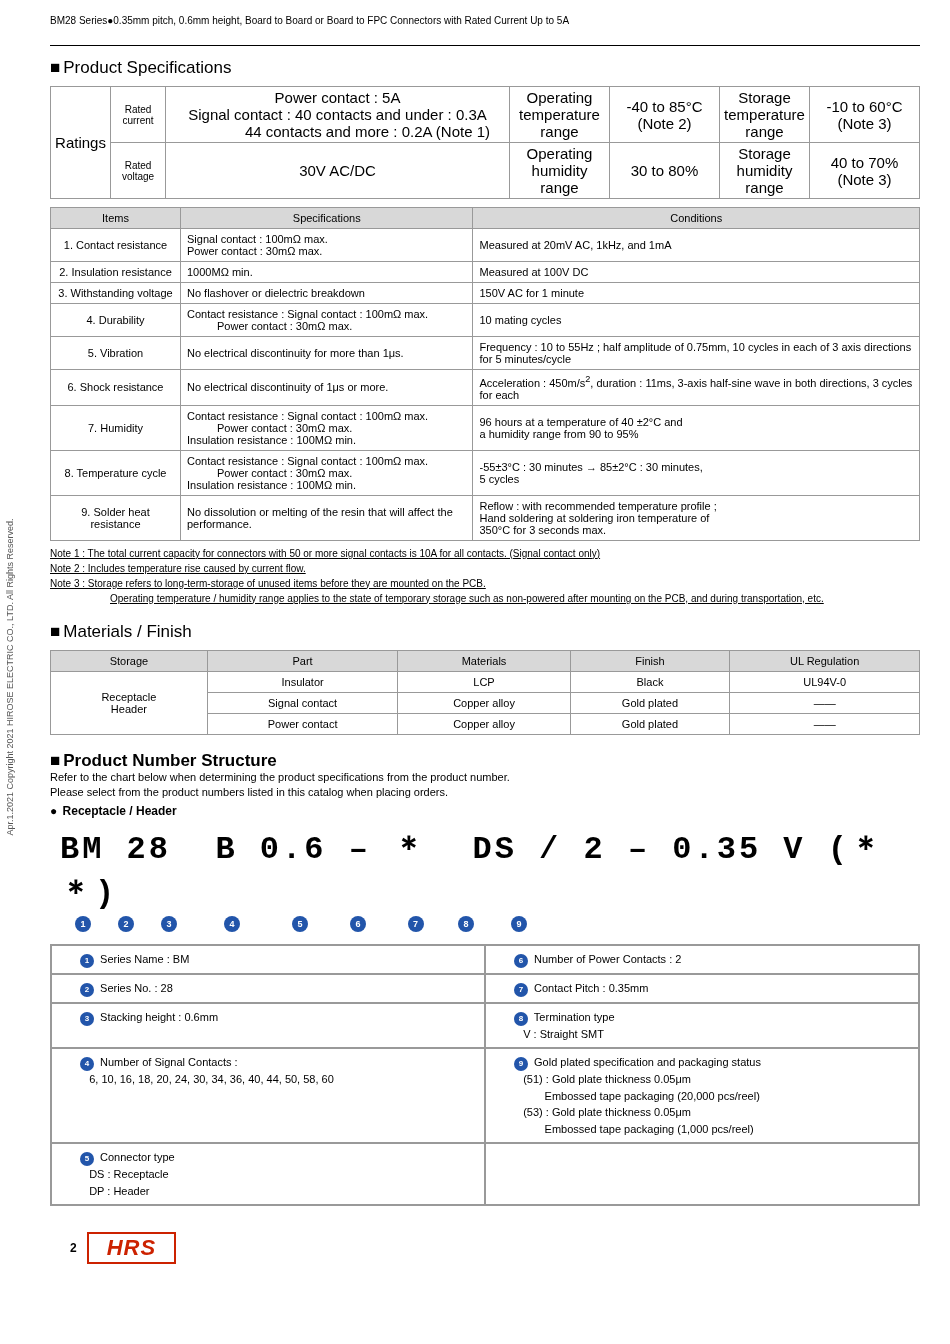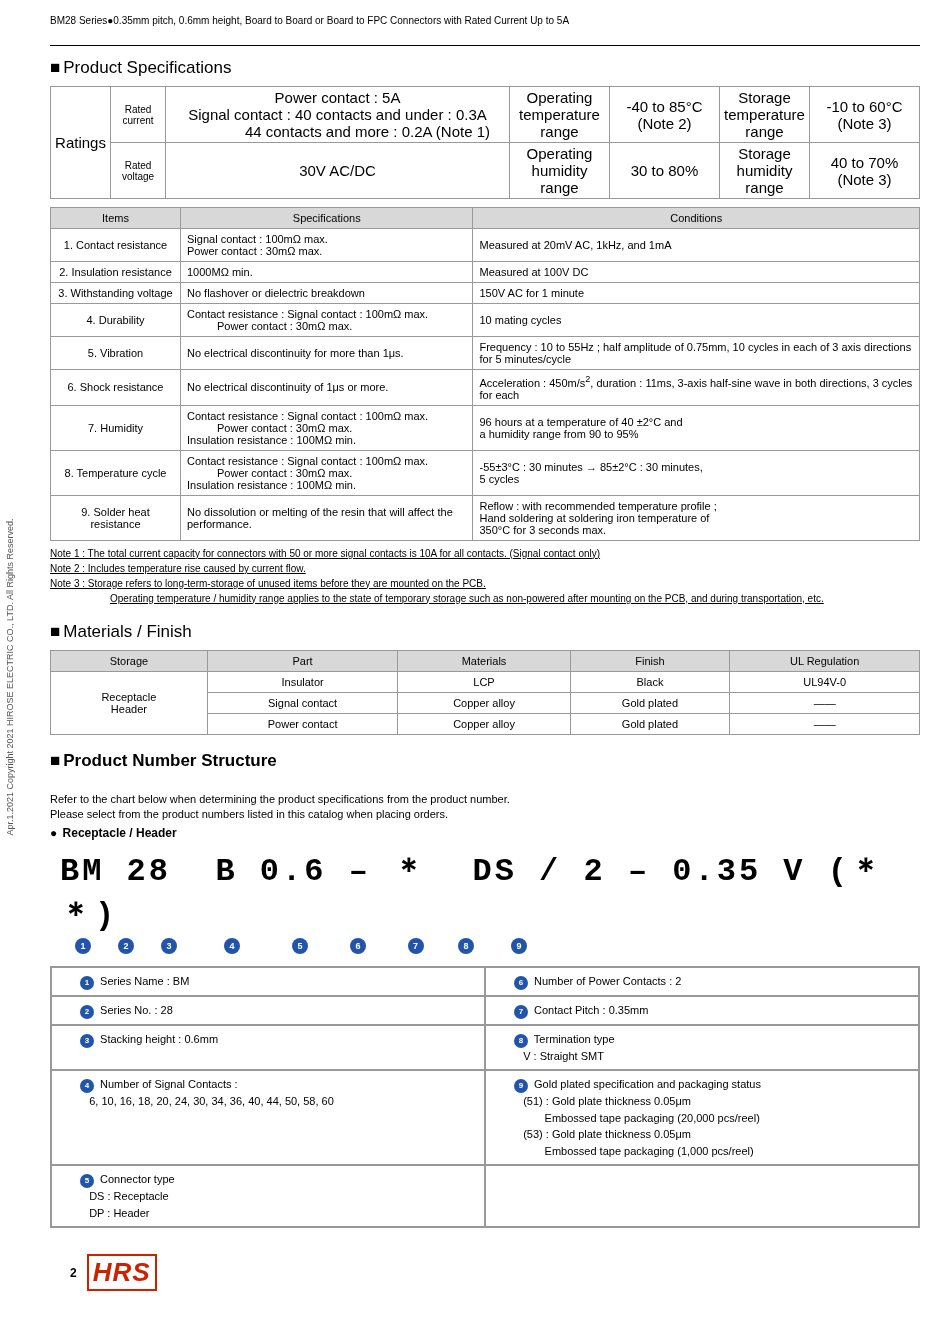--- a/index.html
+++ b/index.html
@@ -45,21 +45,21 @@
       background: #e8e8e8;
       text-align: center;
       font-weight: normal;
     }
     .specs-table th { background: #d8d8d8; }
     .specs-table td:first-child { width: 130px; text-align: center; }
     .note-text { font-size: 10px; margin-top: 5px; line-height: 1.5; text-decoration: underline; }
     .section { margin-bottom: 16px; }
     .materials-table th { background: #d8d8d8; text-align: center; }
     .materials-table td { text-align: center; }
-    .product-num-title { font-size: 17px; font-weight: bold; margin-bottom: 22px; display: flex; align-items: center; }
+    .product-num-title { font-size: 17px; font-weight: bold; margin-bottom: 0; display: flex; align-items: center; }
     .product-num-title::before { content: '■'; margin-right: 3px; }
     .sub-title { font-weight: bold; font-size: 12px; margin: 0 0 6px 0; }
     .sub-title::before { content: '●'; margin-right: 2px; }
     .pn-circle {
       display: inline-flex;
       align-items: center;
       justify-content: center;
       width: 16px;
       height: 16px;
       border-radius: 50%;
@@ -101,26 +101,26 @@
       position: absolute;
       left: 0;
       bottom: 0;
       width: 100%;
       display: flex;
       align-items: center;
       padding: 6px 20px;
     }
     .page-num { font-size: 12px; font-weight: bold; }
     .hrs-logo {
-      font-size: 26px;
+      font-size: 22px;
       font-weight: bold;
       font-style: italic;
       color: #cc2200;
       border: 2px solid #cc2200;
-      padding: 1px 4px;
+      padding: 1px 18px;
       letter-spacing: 1px;
     }
     .side-text {
       position: absolute;
       left: 10px;
       top: 50%;
       transform: rotate(-90deg) translateX(-50%);
       transform-origin: left center;
       font-size: 9px;
       white-space: nowrap;

